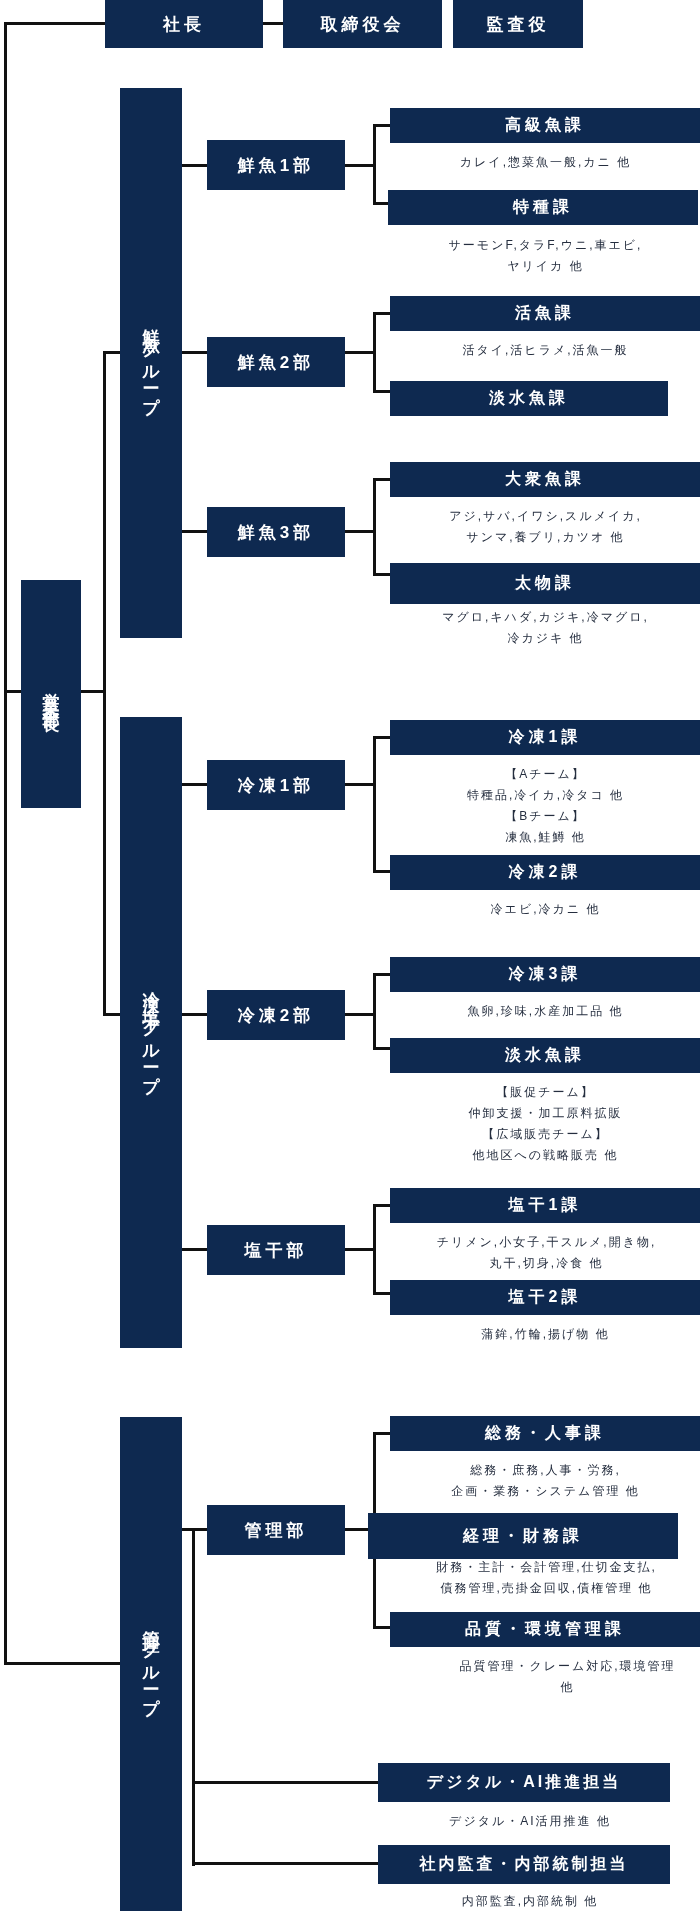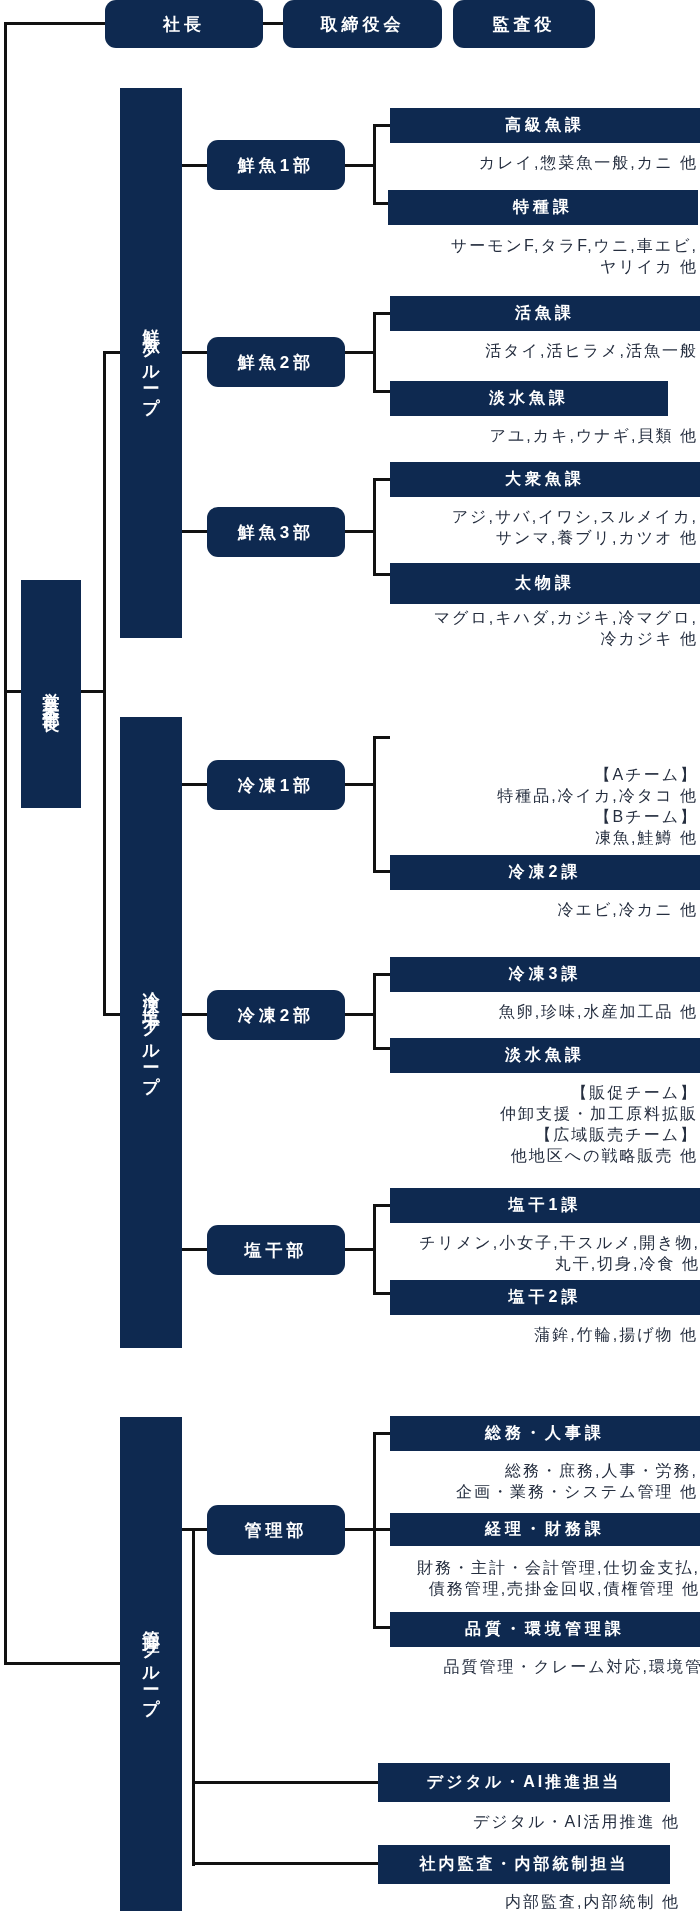--- a/index.html
+++ b/index.html
@@ -5,37 +5,36 @@
   html,body{margin:0;padding:0;background:#ffffff;}
   #stage{
     position:relative;width:700px;height:1911px;background:#ffffff;overflow:hidden;
     font-family:"Liberation Sans","DejaVu Sans",sans-serif;
   }
   .box{
     position:absolute;background:#0e2950;color:#ffffff;
     display:flex;align-items:center;justify-content:center;
     font-weight:bold;font-size:17px;letter-spacing:4px;text-align:center;
     box-sizing:border-box;
-    border-radius:11px;
   }
   .vbox{
     position:absolute;background:#0e2950;color:#ffffff;
     display:flex;align-items:center;justify-content:center;
     font-weight:bold;font-size:17px;letter-spacing:6px;
     writing-mode:vertical-rl;box-sizing:border-box;
   }
   .bar{
     position:absolute;background:#0e2950;color:#ffffff;
     display:flex;align-items:center;justify-content:center;
     font-weight:bold;font-size:16px;letter-spacing:4px;text-align:center;
     box-sizing:border-box;
   }
   .desc{
-    position:absolute;color:#252e3f;font-size:16px;letter-spacing:2px;
-    line-height:21px;white-space:pre-line;text-align:right;
+    position:absolute;color:#252e3f;font-size:12px;letter-spacing:2px;
+    line-height:21px;white-space:pre-line;text-align:center;
   }
   .hline,.vline{position:absolute;background:#111111;}
 </style>
 </head>
 <body>
 
 <div id="stage">
 
   <div class="hline" style="left:4px;top:22px;width:101px;height:3px"></div>
   <div class="hline" style="left:263px;top:22px;width:20px;height:3px"></div>
@@ -94,21 +93,21 @@
   <div class="vline" style="left:192px;top:1528px;width:3px;height:338px"></div>
   <div class="hline" style="left:192px;top:1781px;width:186px;height:3px"></div>
   <div class="hline" style="left:192px;top:1862px;width:186px;height:3px"></div>
 
   <div class="box" style="left:105px;top:0;width:158px;height:48px">
     <span>社長</span>
   </div>
   <div class="box" style="left:283px;top:0;width:159px;height:48px">
     <span>取締役会</span>
   </div>
-  <div class="box" style="left:453px;top:0;width:142px;height:48px">
+  <div class="box" style="left:453px;top:0;width:130px;height:48px">
     <span>監査役</span>
   </div>
 
   <div class="vbox" style="left:21px;top:580px;width:60px;height:228px">
     <span>営業本部長</span>
   </div>
 
   <div class="vbox" style="left:120px;top:88px;width:62px;height:550px">
     <span>鮮魚グループ</span>
   </div>
@@ -153,34 +152,36 @@
 ヤリイカ 他</div>
 
   <div class="bar" style="left:390px;top:296px;width:310px;height:35px">
     <span>活魚課</span>
   </div>
   <div class="desc" style="left:393px;top:340px;width:305px">活タイ,活ヒラメ,活魚一般</div>
 
   <div class="bar" style="left:390px;top:381px;width:278px;height:35px">
     <span>淡水魚課</span>
   </div>
-  <div class="desc" style="left:393px;top:425px;width:305px">アユ,カキ,ウナギ,貝類 他</div>
 
   <div class="bar" style="left:390px;top:462px;width:310px;height:35px">
     <span>大衆魚課</span>
   </div>
   <div class="desc" style="left:393px;top:506px;width:305px">アジ,サバ,イワシ,スルメイカ,
 サンマ,養ブリ,カツオ 他</div>
 
   <div class="bar" style="left:390px;top:563px;width:310px;height:41px">
     <span>太物課</span>
   </div>
   <div class="desc" style="left:393px;top:607px;width:305px">マグロ,キハダ,カジキ,冷マグロ,
 冷カジキ 他</div>
 
+  <div class="bar" style="left:390px;top:720px;width:310px;height:35px">
+    <span>冷凍1課</span>
+  </div>
   <div class="desc" style="left:393px;top:764px;width:305px">【Aチーム】
 特種品,冷イカ,冷タコ 他
 【Bチーム】
 凍魚,鮭鱒 他</div>
 
   <div class="bar" style="left:390px;top:855px;width:310px;height:35px">
     <span>冷凍2課</span>
   </div>
   <div class="desc" style="left:393px;top:899px;width:305px">冷エビ,冷カニ 他</div>
 
@@ -207,21 +208,21 @@
     <span>塩干2課</span>
   </div>
   <div class="desc" style="left:393px;top:1324px;width:305px">蒲鉾,竹輪,揚げ物 他</div>
 
   <div class="bar" style="left:390px;top:1416px;width:310px;height:35px">
     <span>総務・人事課</span>
   </div>
   <div class="desc" style="left:393px;top:1460px;width:305px">総務・庶務,人事・労務,
 企画・業務・システム管理 他</div>
 
-  <div class="bar" style="left:390px;top:1513px;width:310px;height:33px">
+  <div class="bar" style="left:368px;top:1513px;width:310px;height:46px">
     <span>経理・財務課</span>
   </div>
   <div class="desc" style="left:393px;top:1557px;width:307px">財務・主計・会計管理,仕切金支払,
 債務管理,売掛金回収,債権管理 他</div>
 
   <div class="bar" style="left:390px;top:1612px;width:310px;height:35px">
     <span>品質・環境管理課</span>
   </div>
   <div class="desc" style="left:414px;top:1656px;width:307px">品質管理・クレーム対応,環境管理
 他</div>

